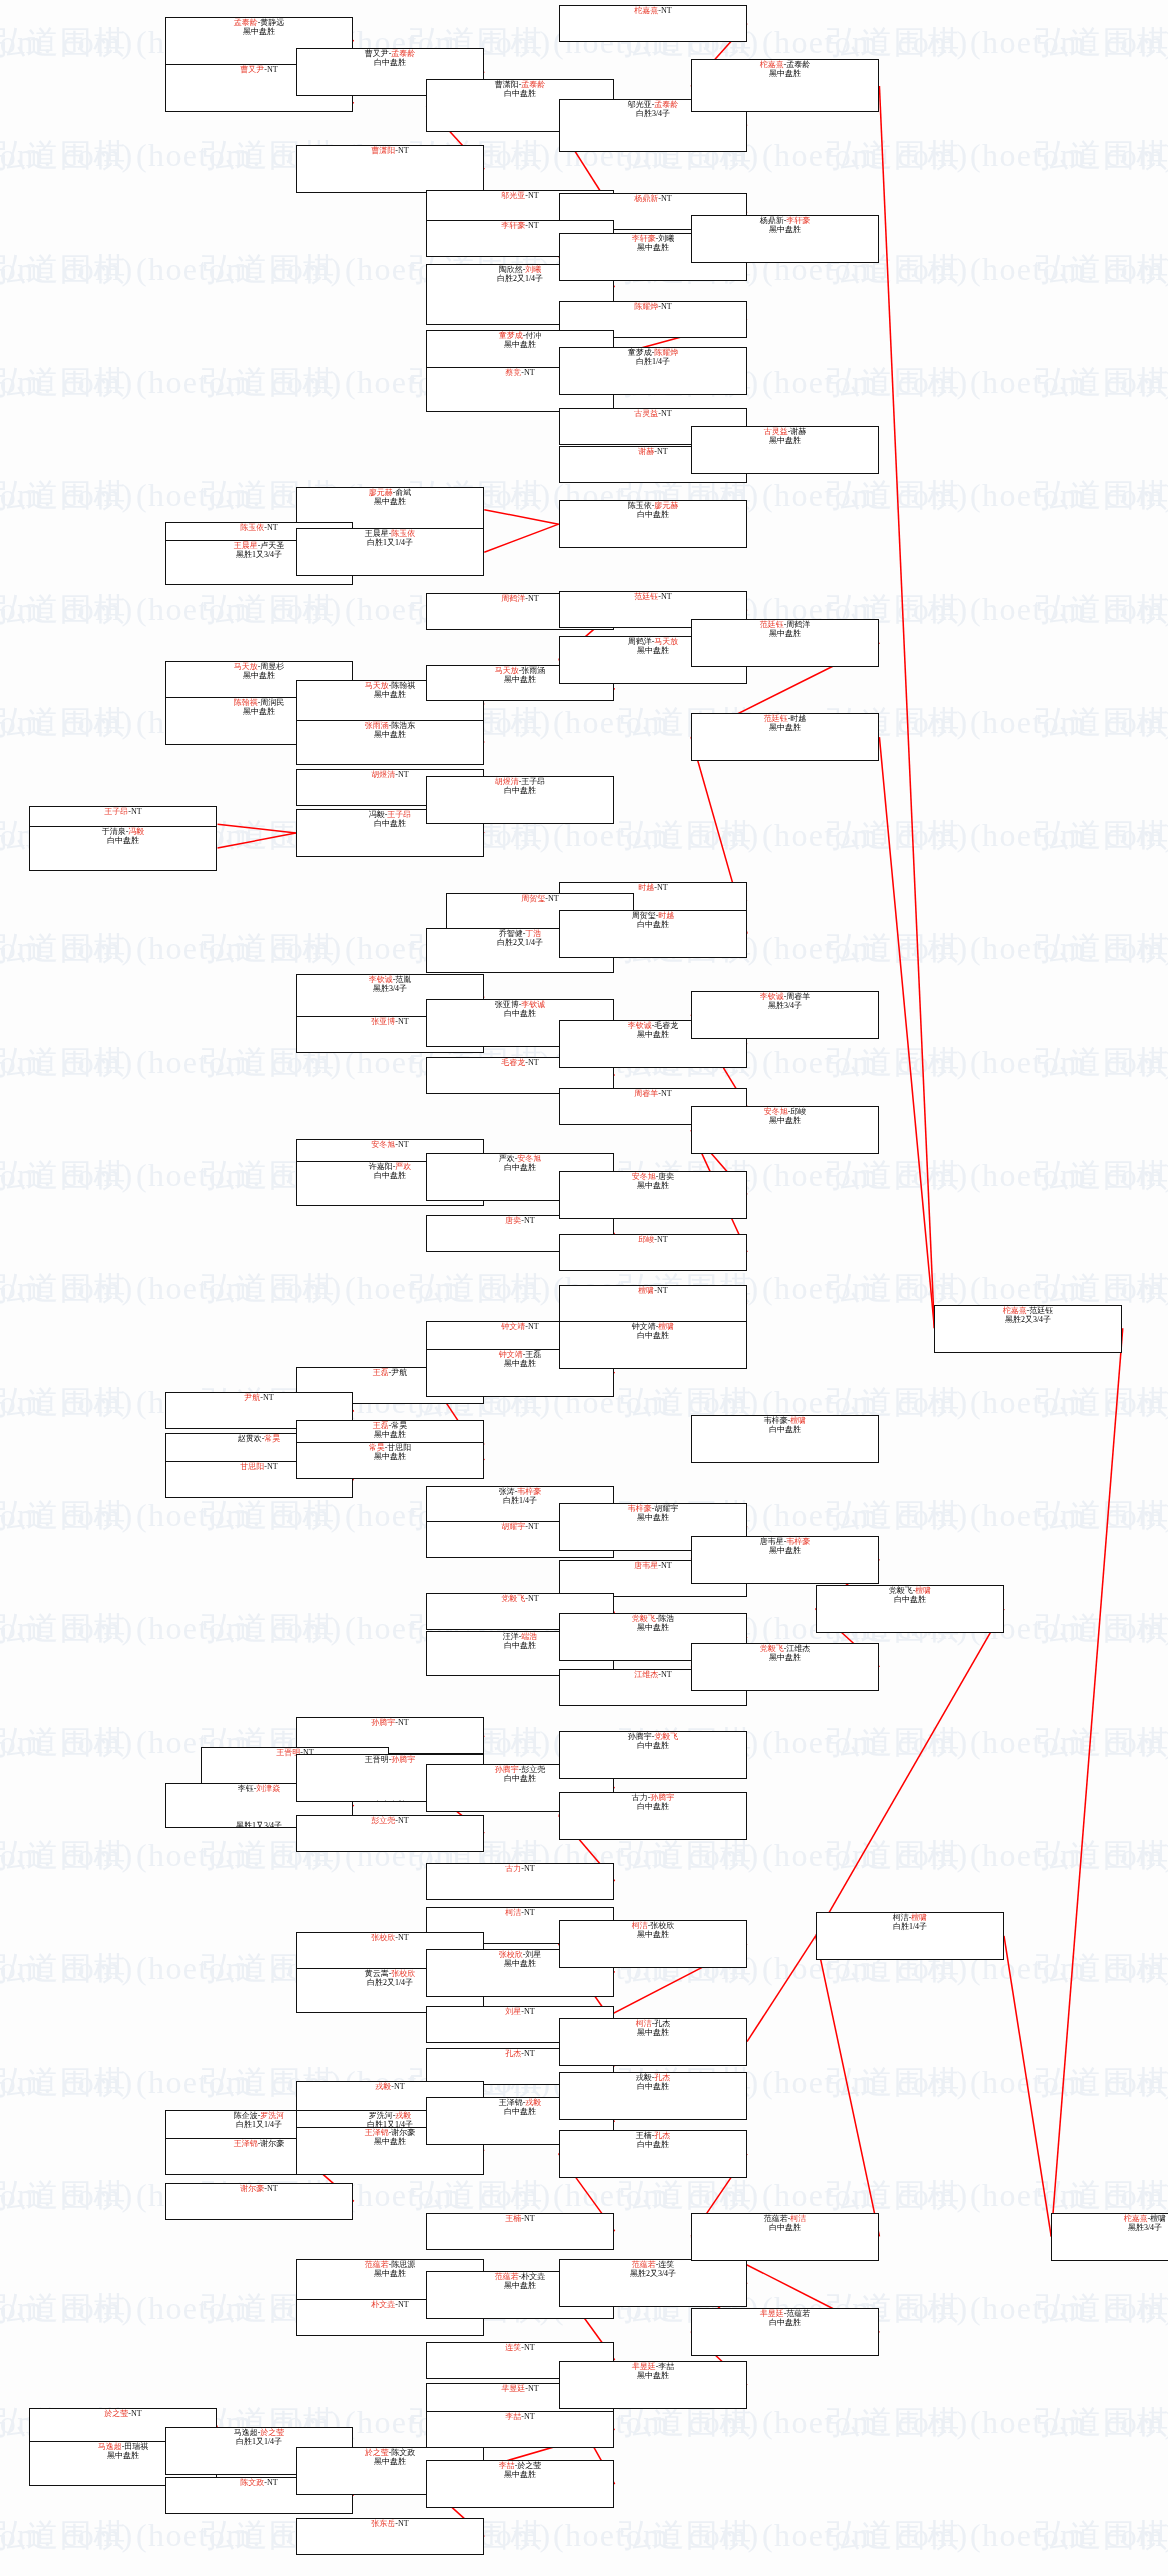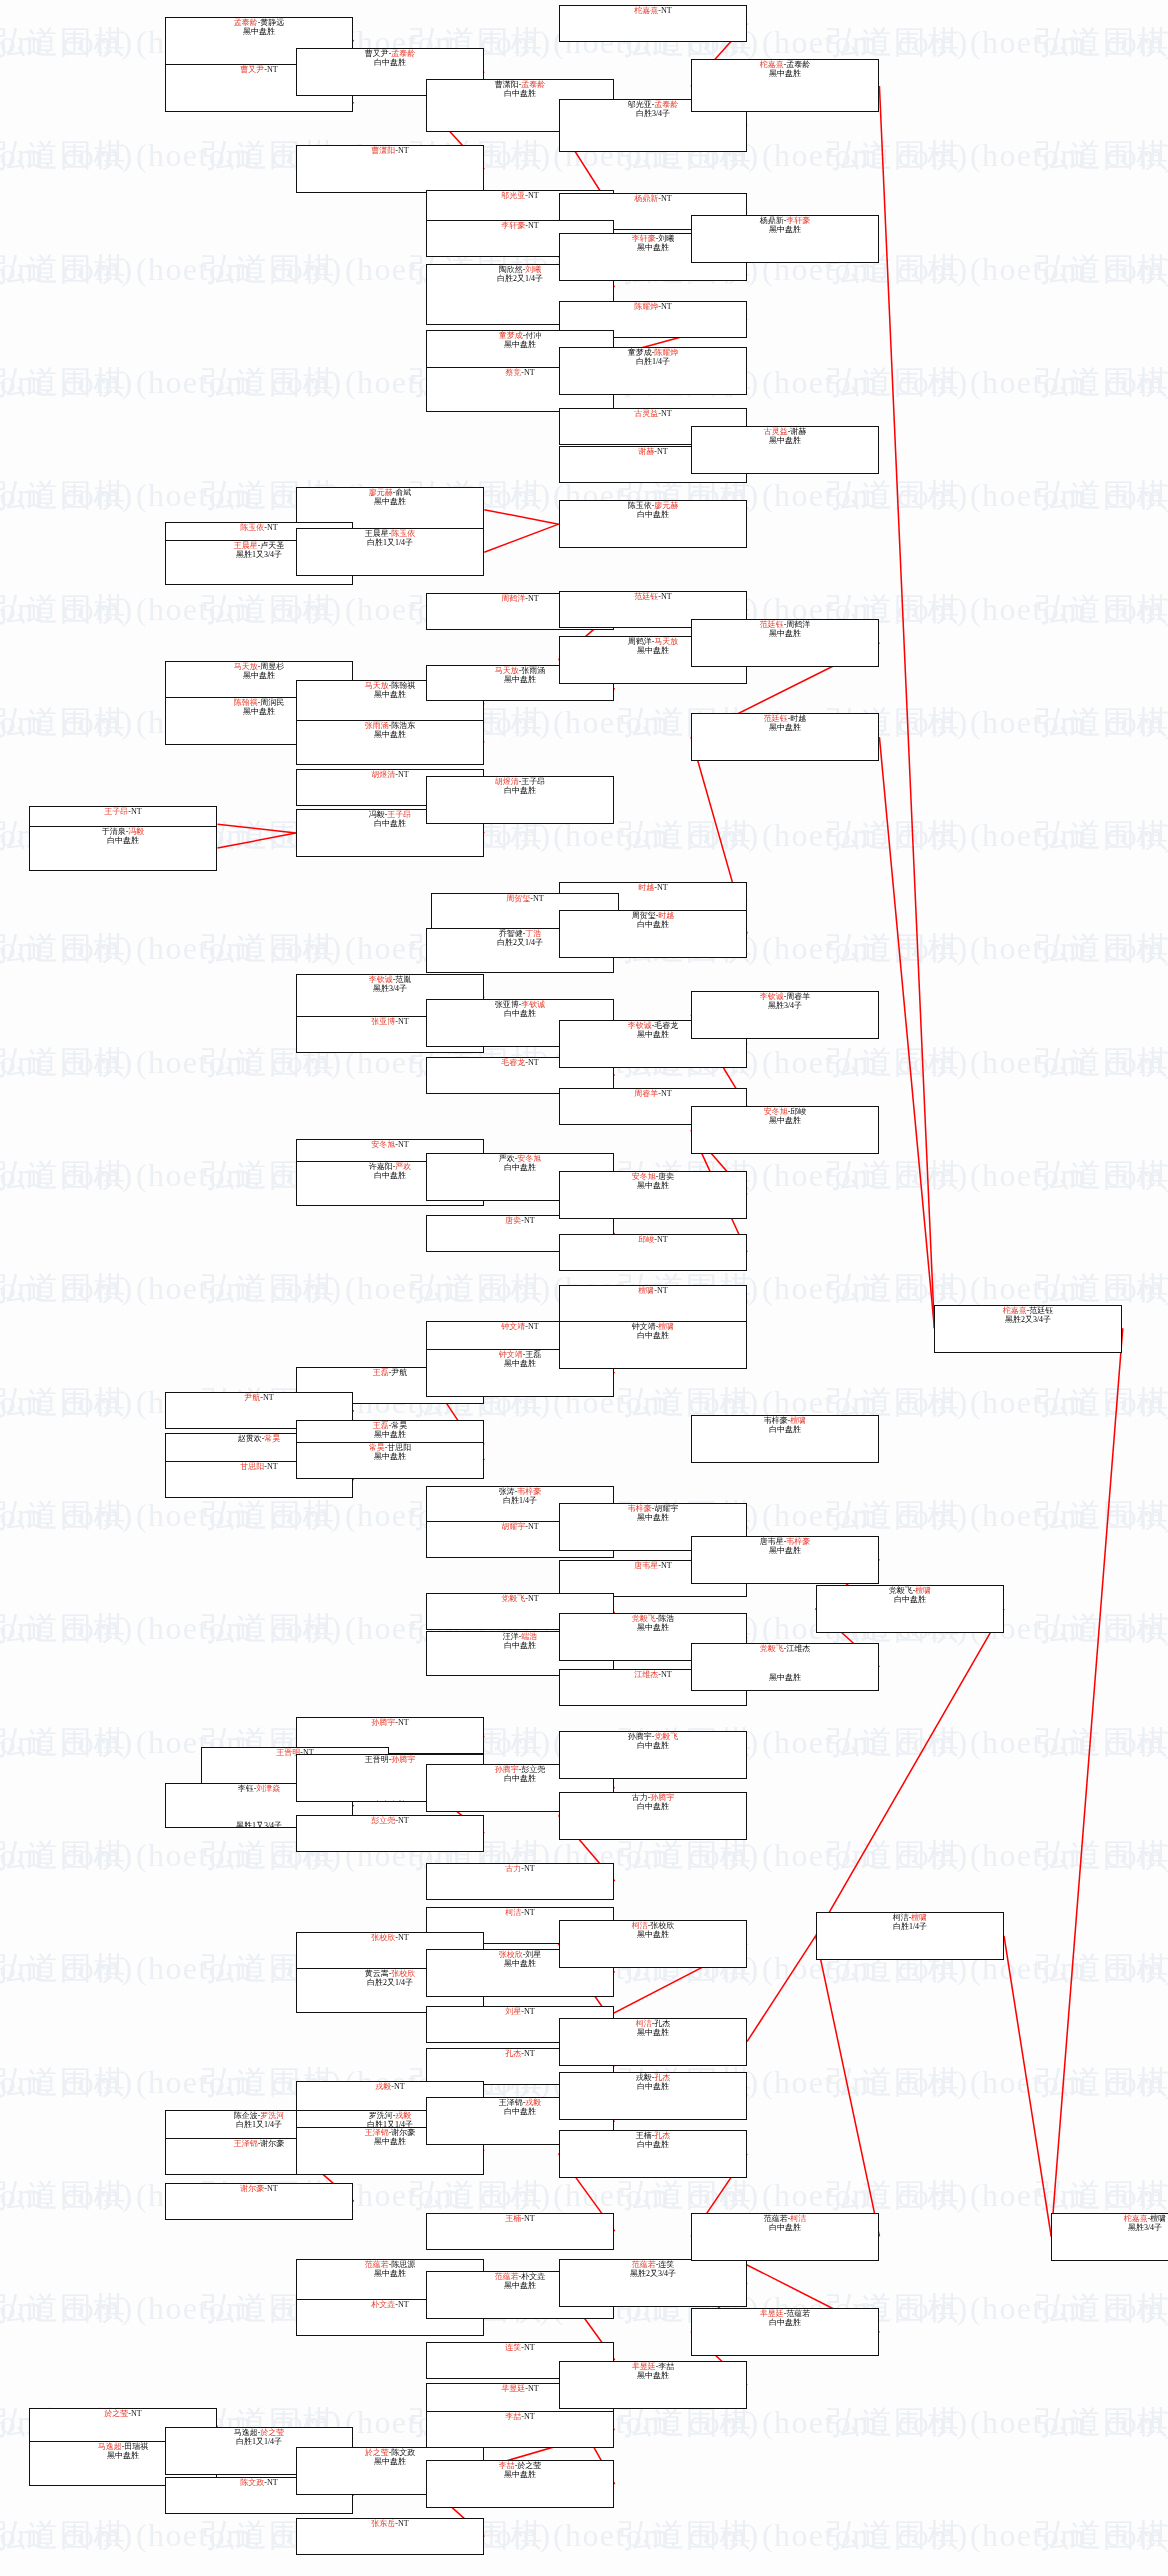--- a/index.html
+++ b/index.html
@@ -493,21 +493,21 @@
         <span class="l1 s1"><span class="w">胡煜清</span><span class="sep">-</span><span class="p">王子昂</span></span>
         <span class="l2 s1">白中盘胜</span>
       </div>
       <div class="box" style="left: 691px; top: 713px; width: 188px; height: 48px;">
         <span class="l1 s1"><span class="w">范廷钰</span><span class="sep">-</span><span class="p">时越</span></span>
         <span class="l2 s1">黑中盘胜</span>
       </div>
       <div class="box" style="left: 559px; top: 882px; width: 188px; height: 37px;">
         <span class="l1 s1"><span class="w">时越</span><span class="sep">-</span><span class="nt">NT</span></span>
       </div>
-      <div class="box" style="left: 431px; top: 893px; width: 188px; height: 37px;">
+      <div class="box" style="left: 446px; top: 893px; width: 188px; height: 37px;">
         <span class="l1 s1"><span class="w">周贺玺</span><span class="sep">-</span><span class="nt">NT</span></span>
       </div>
       <div class="box" style="left: 426px; top: 928px; width: 188px; height: 45px;">
         <span class="l1 s1"><span class="p">乔智健</span><span class="sep">-</span><span class="w">丁浩</span></span>
         <span class="l2 s1">白胜2又1/4子</span>
       </div>
       <div class="box" style="left: 559px; top: 910px; width: 188px; height: 48px;">
         <span class="l1 s1"><span class="p">周贺玺</span><span class="sep">-</span><span class="w">时越</span></span>
         <span class="l2 s1">白中盘胜</span>
       </div>
@@ -624,21 +624,21 @@
         <span class="l1 s1"><span class="p">汪洋</span><span class="sep">-</span><span class="w">端浩</span></span>
         <span class="l2 s1">白中盘胜</span>
       </div>
       <div class="box" style="left: 559px; top: 1613px; width: 188px; height: 48px;">
         <span class="l1 s1"><span class="w">党毅飞</span><span class="sep">-</span><span class="p">陈浩</span></span>
         <span class="l2 s1">黑中盘胜</span>
       </div>
       <div class="box" style="left: 559px; top: 1669px; width: 188px; height: 37px;">
         <span class="l1 s1"><span class="w">江维杰</span><span class="sep">-</span><span class="nt">NT</span></span>
       </div>
-      <div class="box" style="left: 691px; top: 1643px; width: 188px; height: 48px; gap: 20px;">
+      <div class="box" style="left: 691px; top: 1643px; width: 188px; height: 48px;">
         <span class="l1 s1"><span class="w">党毅飞</span><span class="sep">-</span><span class="p">江维杰</span></span>
         <span class="l2 s1">黑中盘胜</span>
       </div>
       <div class="box" style="left: 816px; top: 1585px; width: 188px; height: 48px;">
         <span class="l1 s1"><span class="p">党毅飞</span><span class="sep">-</span><span class="w">檀啸</span></span>
         <span class="l2 s1">白中盘胜</span>
       </div>
       <div class="box" style="left: 296px; top: 1717px; width: 188px; height: 37px;">
         <span class="l1 s1"><span class="w">孙腾宇</span><span class="sep">-</span><span class="nt">NT</span></span>
       </div>

